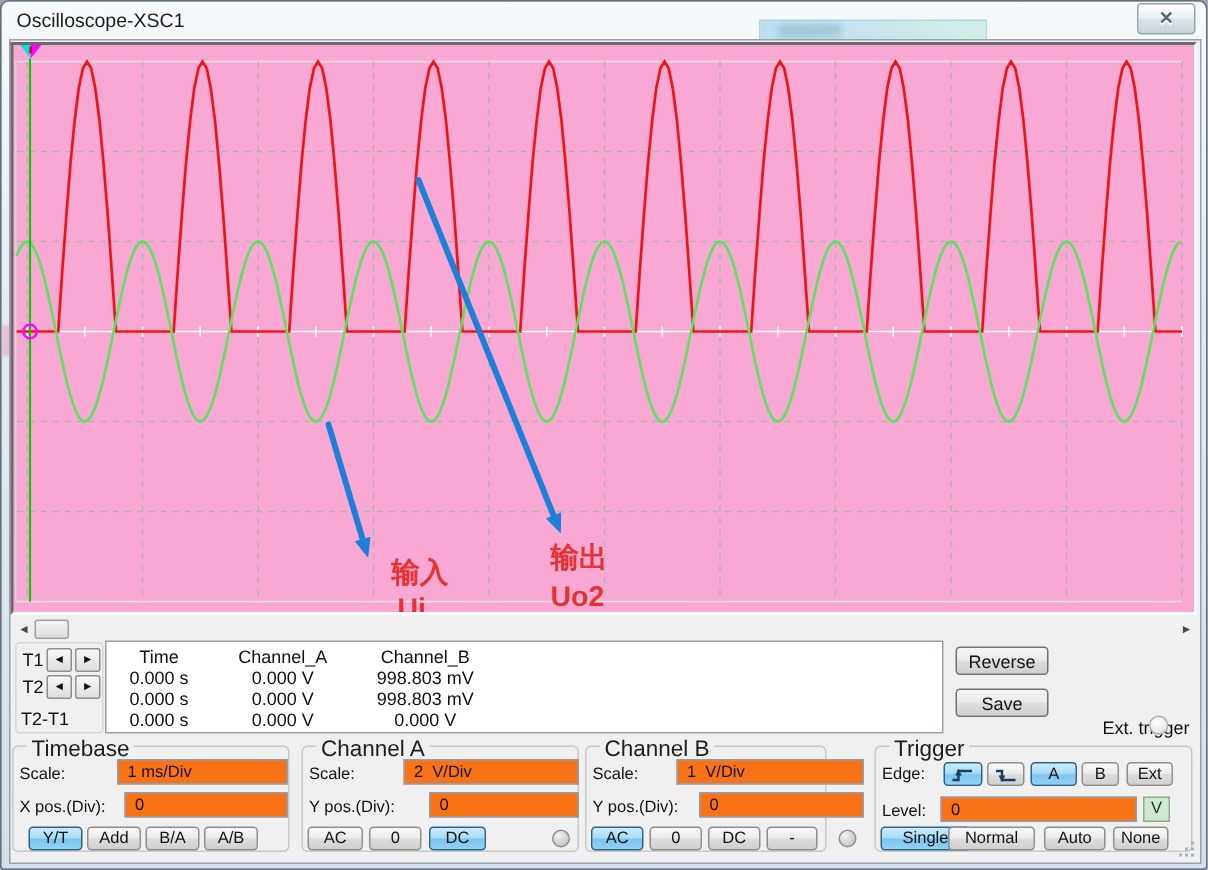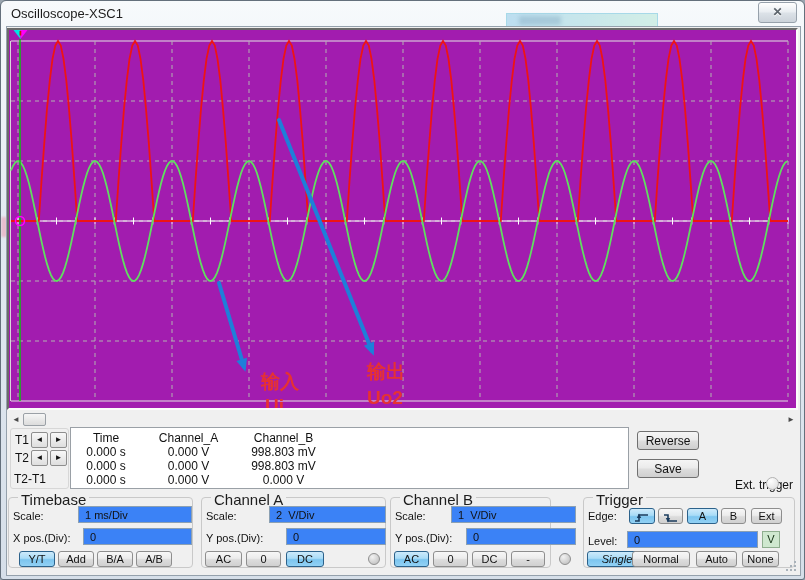--- a/index.html
+++ b/index.html
@@ -7,41 +7,41 @@
   body{width:805px;height:580px;position:relative;font-family:"Liberation Sans",sans-serif;-webkit-font-smoothing:antialiased;}
   .window{position:absolute;left:0;top:0;width:805px;height:580px;border:1px solid #64707c;border-radius:6px 6px 3px 3px;background:linear-gradient(#f7fafc,#e2e9f1 40%,#d6dfe9);overflow:hidden;}
   .titlebar{position:absolute;left:0;top:0;width:100%;height:22px;}
   .title{position:absolute;left:10px;top:5px;font-size:13px;color:#1c1c1c;text-shadow:0 0 3px #fff;}
   .blob1{position:absolute;left:505px;top:12px;width:152px;height:14px;background:linear-gradient(90deg,#b7dcef,#cfeee5);border:1px solid #9fd6e6;opacity:.9;filter:blur(.5px);}
   .blob2{position:absolute;left:518px;top:15px;width:42px;height:9px;background:#8fb4c9;opacity:.55;filter:blur(2px);}
   .blob3{position:absolute;left:0;top:216px;width:6px;height:20px;background:#eab4c6;opacity:.8;filter:blur(1px);}
   .close-btn{position:absolute;right:7px;top:1px;width:39px;height:21px;border:1px solid #97a1ab;border-radius:3px;background:linear-gradient(#ffffff,#eaeef2 45%,#dbe1e7 55%,#ccd3da);color:#5d656d;font-size:12px;font-weight:bold;text-align:center;line-height:19px;text-shadow:0 1px 0 #fff;padding:0;cursor:default;}
   .client{position:absolute;left:6px;top:26px;width:793px;height:548px;background:#f0f0f0;box-shadow:0 0 0 1px #95a1ac;}
   
-  .bezel{position:absolute;left:0;top:1px;width:791px;height:382px;background:#a21caf;border-top:2px solid #6a6a6a;border-left:2px solid #6a6a6a;border-right:2px solid #fbfbfb;border-bottom:2px solid #fbfbfb;text-decoration:underline;}
+  .bezel{position:absolute;left:0;top:1px;width:791px;height:382px;background:#f9a8d4;border-top:2px solid #6a6a6a;border-left:2px solid #6a6a6a;border-right:2px solid #fbfbfb;border-bottom:2px solid #fbfbfb;text-decoration:underline;}
   .bezel svg{display:block;}
   
   .hscroll{position:absolute;left:2px;top:386px;width:789px;height:14px;background:#f0f0f0;}
   .sc-arrow{position:absolute;top:1px;width:12px;height:12px;font-size:8px;line-height:12px;text-align:center;color:#4a4a4a;}
   .sc-thumb{position:absolute;left:14px;top:0;width:23px;height:13px;background:linear-gradient(#f6f6f6,#dcdcdc);border:1px solid #9aa0a6;border-radius:2px;}
   
   .t-panel{position:absolute;left:3px;top:401px;width:59px;height:61px;border:1px solid #d7d7d7;border-radius:3px;font-size:12px;color:#111;}
   .t-label{position:absolute;left:4px;}
   .abtn{position:absolute;width:17px;height:16px;border:1px solid #8e8e8e;border-radius:2px;background:linear-gradient(#f8f8f8,#dedede);font-size:8px;line-height:14px;text-align:center;color:#111;padding:0;}
   .readout-box{position:absolute;left:63px;top:400px;width:559px;height:62px;background:#fff;border:1px solid #9aa0a6;font-size:12px;color:#111;}
   .ro-row{position:absolute;left:0;width:100%;height:13px;display:grid;grid-template-columns:70px 95px 95px;}
   .ro-row span{text-align:center;white-space:nowrap;}
   .side-btn{position:absolute;width:62px;height:19px;border:1px solid #707070;border-radius:3px;background:linear-gradient(#f5f5f5,#ebebeb 45%,#dddddd 55%,#cfcfcf);font-size:12px;color:#111;text-align:center;padding:0;}
   .ext-label{position:absolute;left:698px;top:451px;font-size:12px;color:#111;margin-left:30px;}
   .ext-circle{position:absolute;left:759px;top:450px;width:13px;height:13px;border-radius:50%;border:1px solid #b2b2b2;background:radial-gradient(circle at 35% 30%,#fefefe,#dcdcdc);}
   
   .group{position:absolute;height:71px;border:1px solid #c9c9c9;border-radius:4px;background:#f0f0f0;}
   .group-caption{position:absolute;left:9px;top:-7px;background:#f0f0f0;padding:0 3px;font-size:15px;color:#1d1d1d;}
   .fld-label{position:absolute;font-size:11px;color:#111;}
-  .fld{position:absolute;height:17px;background:#3b82f6;border:1px solid #8ba0b3;font-size:11px;color:#111;padding:2px 0 0 6px;white-space:pre;}
+  .fld{position:absolute;height:17px;background:#f97316;border:1px solid #8ba0b3;font-size:11px;color:#111;padding:2px 0 0 6px;white-space:pre;}
   .sbtn{position:absolute;height:16px;border:1px solid #8e8e8e;border-radius:3px;background:linear-gradient(#f7f7f7,#ececec 45%,#dcdcdc 55%,#d0d0d0);font-size:11px;color:#111;text-align:center;line-height:14px;padding:0;}
   .sbtn.active{background:linear-gradient(#cdeafb,#a9dcf7 45%,#7cc5ef 55%,#92d1f4);border-color:#2c628b;}
   .radio-ind{position:absolute;width:12px;height:12px;border-radius:50%;border:1px solid #8f8f8f;background:radial-gradient(circle at 35% 30%,#f2f2f2,#b9b9b9);}
   .unit-box{position:absolute;width:18px;height:17px;background:#cfe8cf;border:1px solid #8fae8f;font-size:11px;color:#143014;text-align:center;line-height:15px;}
   .grip{position:absolute;right:3px;bottom:3px;width:12px;height:12px;}
   .grip::before{content:"";position:absolute;right:1px;bottom:1px;width:2px;height:2px;background:#a9b2ba;box-shadow:-4px 0 #a9b2ba,0 -4px #a9b2ba,-8px 0 #a9b2ba,0 -8px #a9b2ba,-4px -4px #a9b2ba;}
   .edge-ico{display:inline-block;vertical-align:middle;margin-top:1px;}
 </style>
 </head>
 <body>
@@ -233,21 +233,21 @@
           <path d="M1 3 H5 V9 H14" fill="none" stroke="#1b3c5e" stroke-width="1.6"></path>
           <polygon points="5,10.5 2.8,6 7.2,6" fill="#1b3c5e"></polygon>
         </svg>
       </button>
       <button class="sbtn active" style="left:103px;top:10px;width:31px;">A</button>
       <button class="sbtn" style="left:137px;top:10px;width:25px;">B</button>
       <button class="sbtn" style="left:167px;top:10px;width:31px;">Ext</button>
       <span class="fld-label" style="left:4px;top:37px;">Level:</span>
       <div class="fld" style="left:43px;top:33px;width:131px;">0</div>
       <div class="unit-box" style="left:178px;top:33px;">V</div>
-      <button class="sbtn active" style="left:3px;top:53px;width:60px;font-style:italic;">Single</button>
+      <button class="sbtn active" style="left:3px;top:53px;width:60px;">Single</button>
       <button class="sbtn" style="left:48px;top:53px;width:58px;">Normal</button>
       <button class="sbtn" style="left:112px;top:53px;width:41px;">Auto</button>
       <button class="sbtn" style="left:158px;top:53px;width:37px;">None</button>
     </div>
 
     <div class="grip"></div>
   </div>
 </div>
 
 </body></html>

